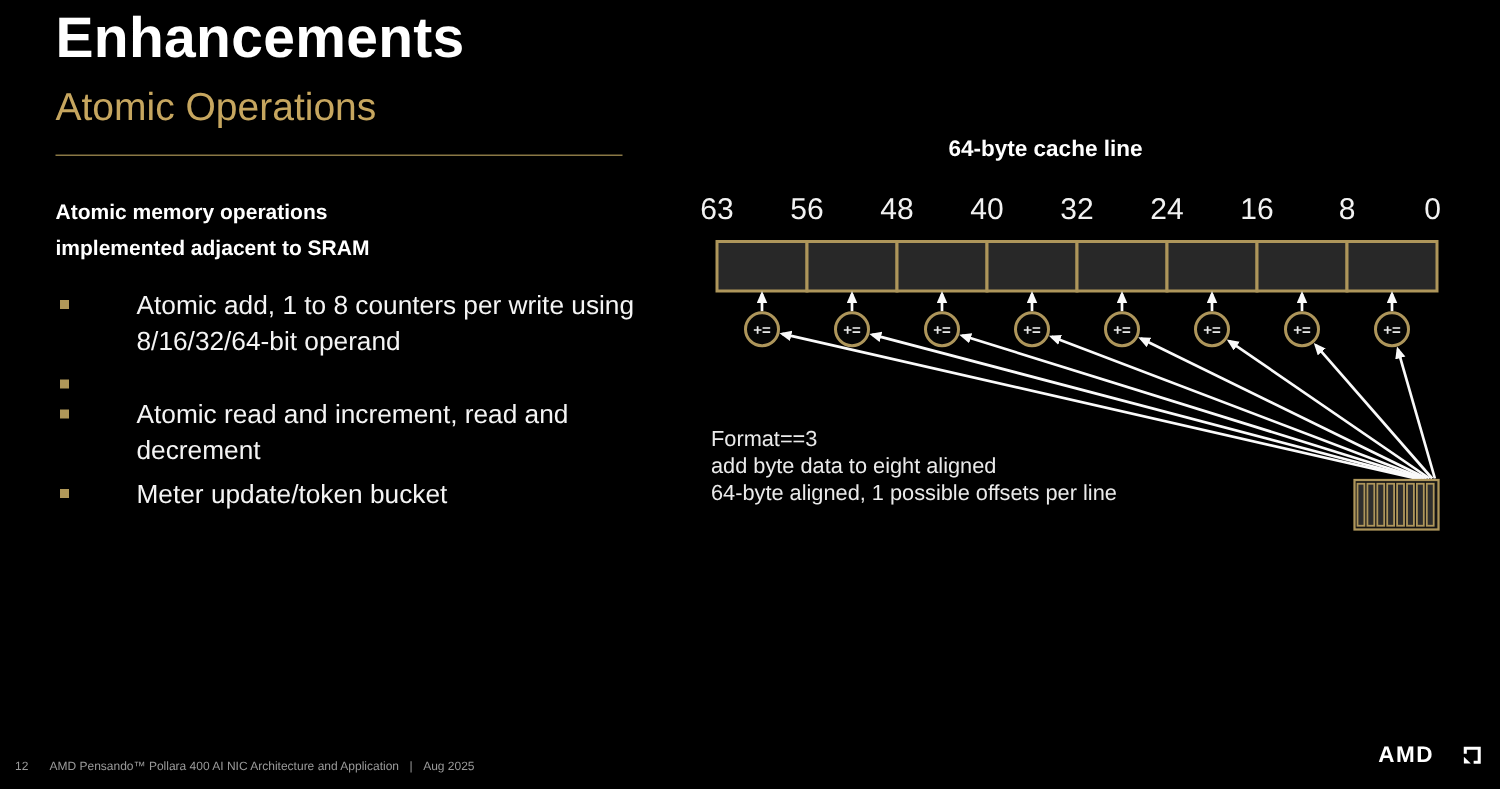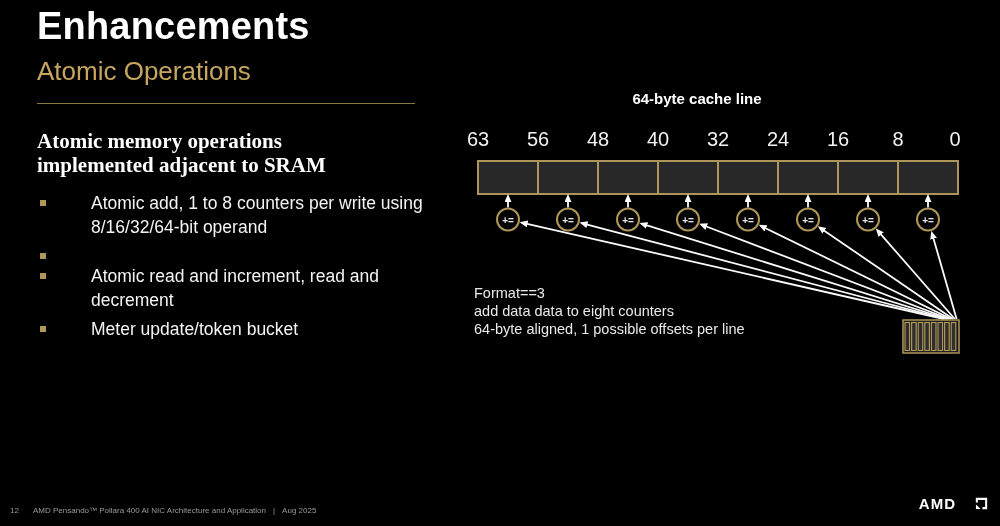--- a/index.html
+++ b/index.html
@@ -20,24 +20,23 @@
     position: absolute; left: 37px; top: 56px;
     font-size: 26px; font-weight: normal; color: #C6A65F;
   }
   .divider {
     position: absolute; left: 37px; top: 103px;
     width: 378px; height: 1px; background: #8a7845;
   }
   .left-heading {
     position: absolute; left: 37px; top: 129px;
     width: 410px;
-    font-size: 21px; font-weight: bold; line-height: 24px;
+    font-size: 14px; font-weight: bold; line-height: 24px;
     color: #ffffff;
     white-space: pre-line;
-    font-family: Liberation Serif, serif;
   }
   .bullets {
     position: absolute; left: 37px; top: 191px;
     width: 415px;
     list-style: none; margin: 0; padding: 0;
   }
   .bullet {
     display: flex;
     margin-bottom: 5px;
     font-size: 17.5px; line-height: 24px;
@@ -180,21 +179,21 @@
     <text class="dg-plus" x="628" y="223.5">+=</text>
     <text class="dg-plus" x="688" y="223.5">+=</text>
     <text class="dg-plus" x="748" y="223.5">+=</text>
     <text class="dg-plus" x="808" y="223.5">+=</text>
     <text class="dg-plus" x="868" y="223.5">+=</text>
     <text class="dg-plus" x="928" y="223.5">+=</text>
   </svg>
 
   <div class="caption">
     <div>Format==3</div>
-    <div>add data data to eight counters</div>
+    <div>add byte data to eight aligned</div>
     <div>64-byte aligned, 1 possible offsets per line</div>
   </div>
 
   <div class="footer">
     <span class="page-num">12</span>
     <span class="doc-line"><span>AMD Pensando™ Pollara 400 AI NIC Architecture and Application</span><span class="sep">|</span><span>Aug 2025</span></span>
   </div>
 
   <div class="amd-logo">
     <span class="amd-text">AMD</span>

